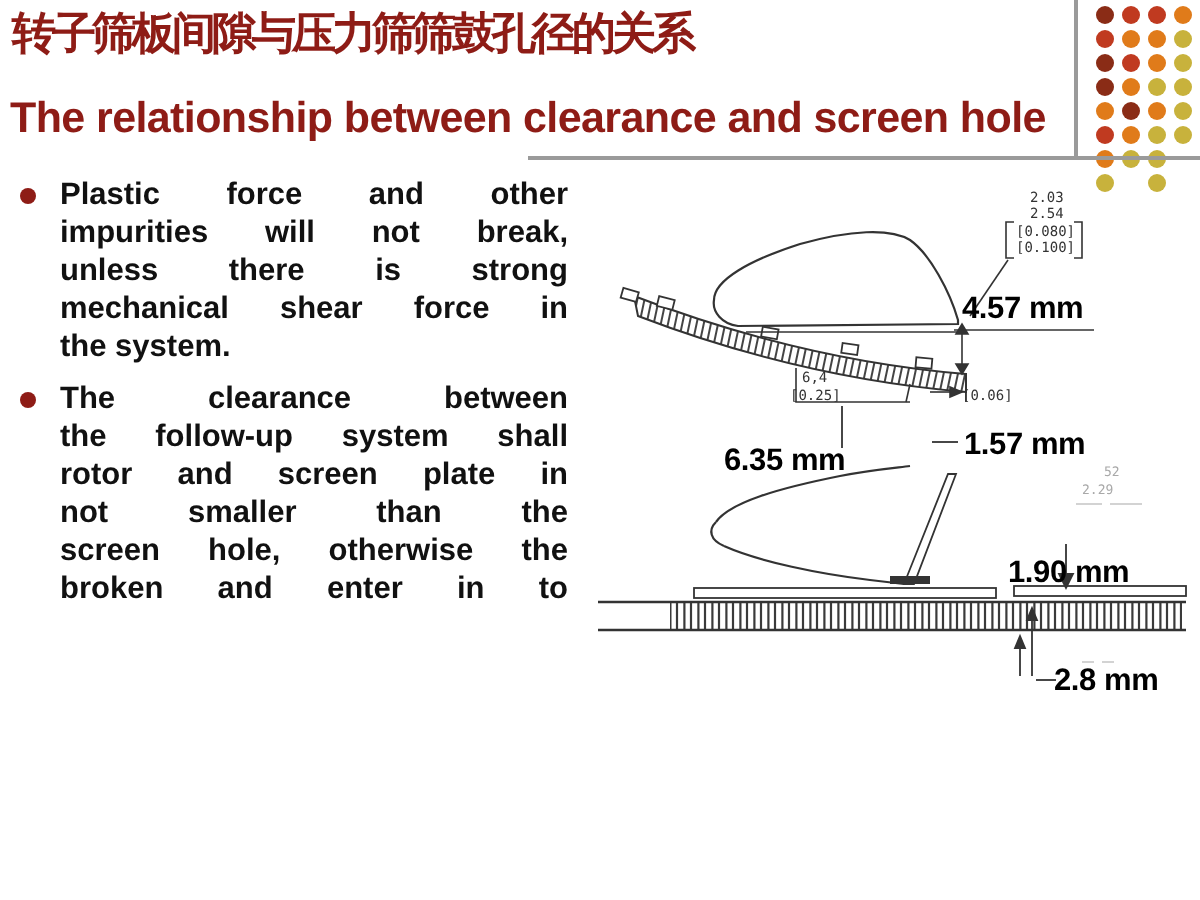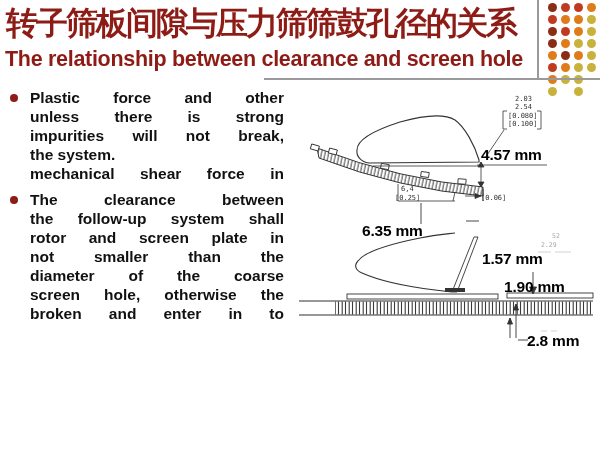--- a/index.html
+++ b/index.html
@@ -3,21 +3,21 @@
 <meta charset="utf-8">
 <style>
   html,body{margin:0;padding:0;}
   body{
     width:600px;height:450px;position:relative;background:#fff;overflow:hidden;
     font-family:"Liberation Sans",sans-serif;
     --accent:#8e1c16; --line:#9a9a9a; --ink:#111111;
   }
   .title-zh{
     position:absolute;left:6px;top:2px;z-index:2;white-space:nowrap;
-    font-size:32px;font-weight:bold;letter-spacing:-2px;color:var(--accent);
+    font-size:22px;font-weight:bold;letter-spacing:-2px;color:var(--accent);
     font-family:"Liberation Sans",sans-serif;
   }
   .title-en{
     position:absolute;left:5px;top:47px;z-index:2;white-space:nowrap;
     font-size:21.5px;font-weight:bold;letter-spacing:-0.3px;color:var(--accent);
   }
   .v-line{position:absolute;left:537px;top:0;width:2px;height:80px;background:var(--line);z-index:1;}
   .h-line{position:absolute;left:264px;top:78px;width:336px;height:2px;background:var(--line);z-index:1;}
   .deco{position:absolute;left:544px;top:0;width:56px;height:100px;z-index:0;}
   .deco-dot{position:absolute;width:9px;height:9px;border-radius:50%;}
@@ -31,21 +31,21 @@
 
   .bullets-zh{position:absolute;left:12px;top:362px;width:560px;z-index:2;}
   .z-row{position:relative;margin-bottom:1px;}
   .z-dot{position:absolute;left:0px;top:8px;width:8px;height:8px;border-radius:50%;background:var(--accent);}
   .z-text{margin-left:22px;font-family:"Liberation Serif",serif;font-size:17px;line-height:23.5px;color:#141414;letter-spacing:0.5px;}
 
   .diagram-svg{position:absolute;left:295px;top:88px;z-index:1;}
   .dim-label{position:absolute;font-weight:bold;font-size:15.5px;color:#000;white-space:nowrap;z-index:3;letter-spacing:-0.2px;}
   #lab457{left:481px;top:146px;text-align:right;}
   #lab635{left:362px;top:222px;}
-  #lab157{left:482px;top:214px;margin-top:36px;}
+  #lab157{left:482px;top:214px;}
   #lab190{left:504px;top:242px;margin-top:36px;}
   #lab28 {left:527px;top:332px;}
   .cadtxt{font-family:"DejaVu Sans Mono",monospace;font-size:7px;fill:#333;}
   .cadfaint{font-family:"DejaVu Sans Mono",monospace;font-size:6.5px;fill:#a9a9a9;}
 </style>
 </head>
 <body style="--accent: #8e1c16; --line: #9a9a9a;">
 
 <div class="title-zh">转子筛板间隙与压力筛筛鼓孔径的关系</div>
 <div class="title-en">The relationship between clearance and screen hole</div>
@@ -81,34 +81,33 @@
     <span class="deco-dot" style="left: 30px; top: 87px; background: rgb(200, 178, 60);"></span>
   </div>
 <div class="v-line"></div>
 <div class="h-line"></div>
 
 <div class="bullets-en">
     <div class="b-row">
       <span class="b-dot"></span>
       <div class="b-text">
         <div class="bl">Plastic force and other</div>
+        <div class="bl">impurities will not break,</div>
         <div class="bl">unless there is strong</div>
-        <div class="bl">impurities will not break,</div>
+        <div class="bl">mechanical shear force in</div>
         <div class="bl last">the system.</div>
-        <div class="bl">mechanical shear force in</div>
       </div>
     </div>
     <div class="b-row">
       <span class="b-dot"></span>
       <div class="b-text">
         <div class="bl">The clearance between</div>
         <div class="bl">the follow-up system shall</div>
         <div class="bl">rotor and screen plate in</div>
         <div class="bl">not smaller than the</div>
-        <div class="bl">diameter of the coarse</div>
         <div class="bl">screen hole, otherwise the</div>
         <div class="bl">broken and enter in to</div>
       </div>
     </div>
   </div>
 
 <svg class="diagram-svg" width="305" height="272" viewBox="0 0 305 272">
   <defs>
     <pattern id="hatch" width="3.5" height="12" patternUnits="userSpaceOnUse" patternTransform="rotate(12)">
       <line x1="1" y1="0" x2="1" y2="12" stroke="#444" stroke-width="1"></line>

